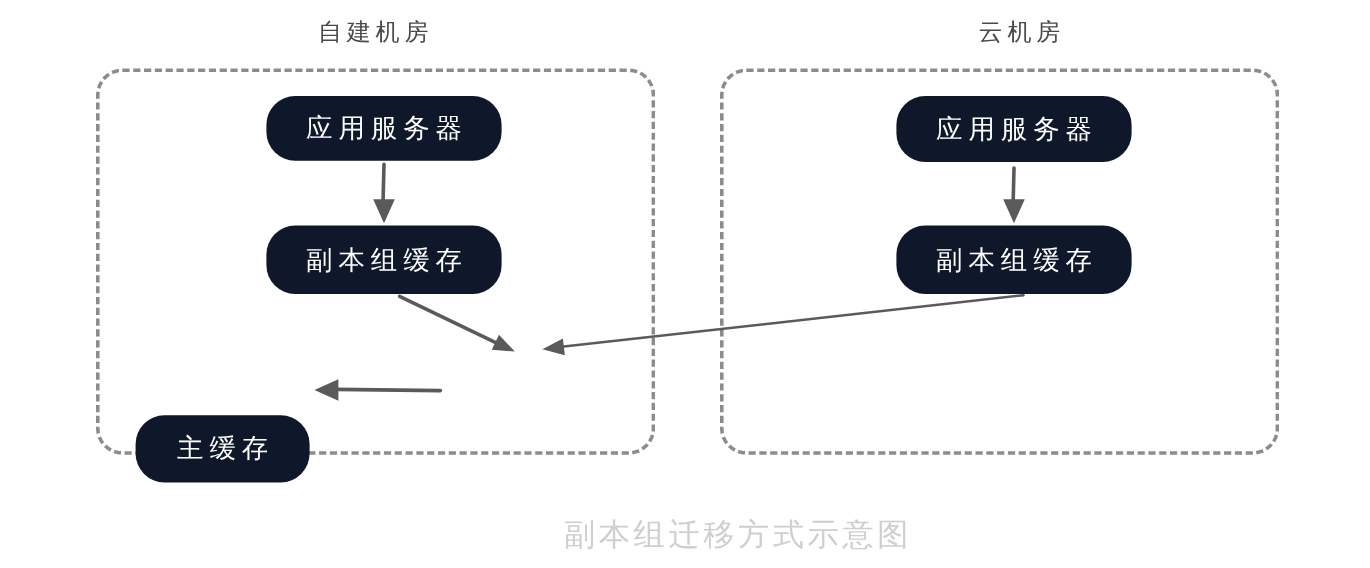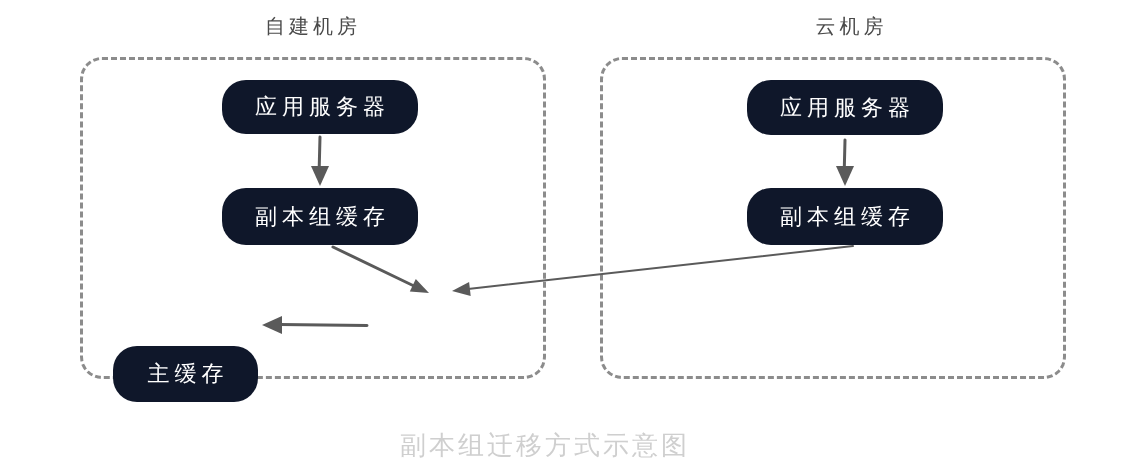--- a/index.html
+++ b/index.html
@@ -66,21 +66,21 @@
     width: 1142px;
     height: 473px;
     pointer-events: none;
   }
 
   .caption {
     position: absolute;
     left: 400px;
     top: 428px;
     width: 430px;
-    text-align: left;
+    text-align: center;
     font-size: 26px;
     color: #cfcfcf;
     letter-spacing: 3px;
   }
 </style>
 </head>
 <body>
 
 <div class="canvas">
 

